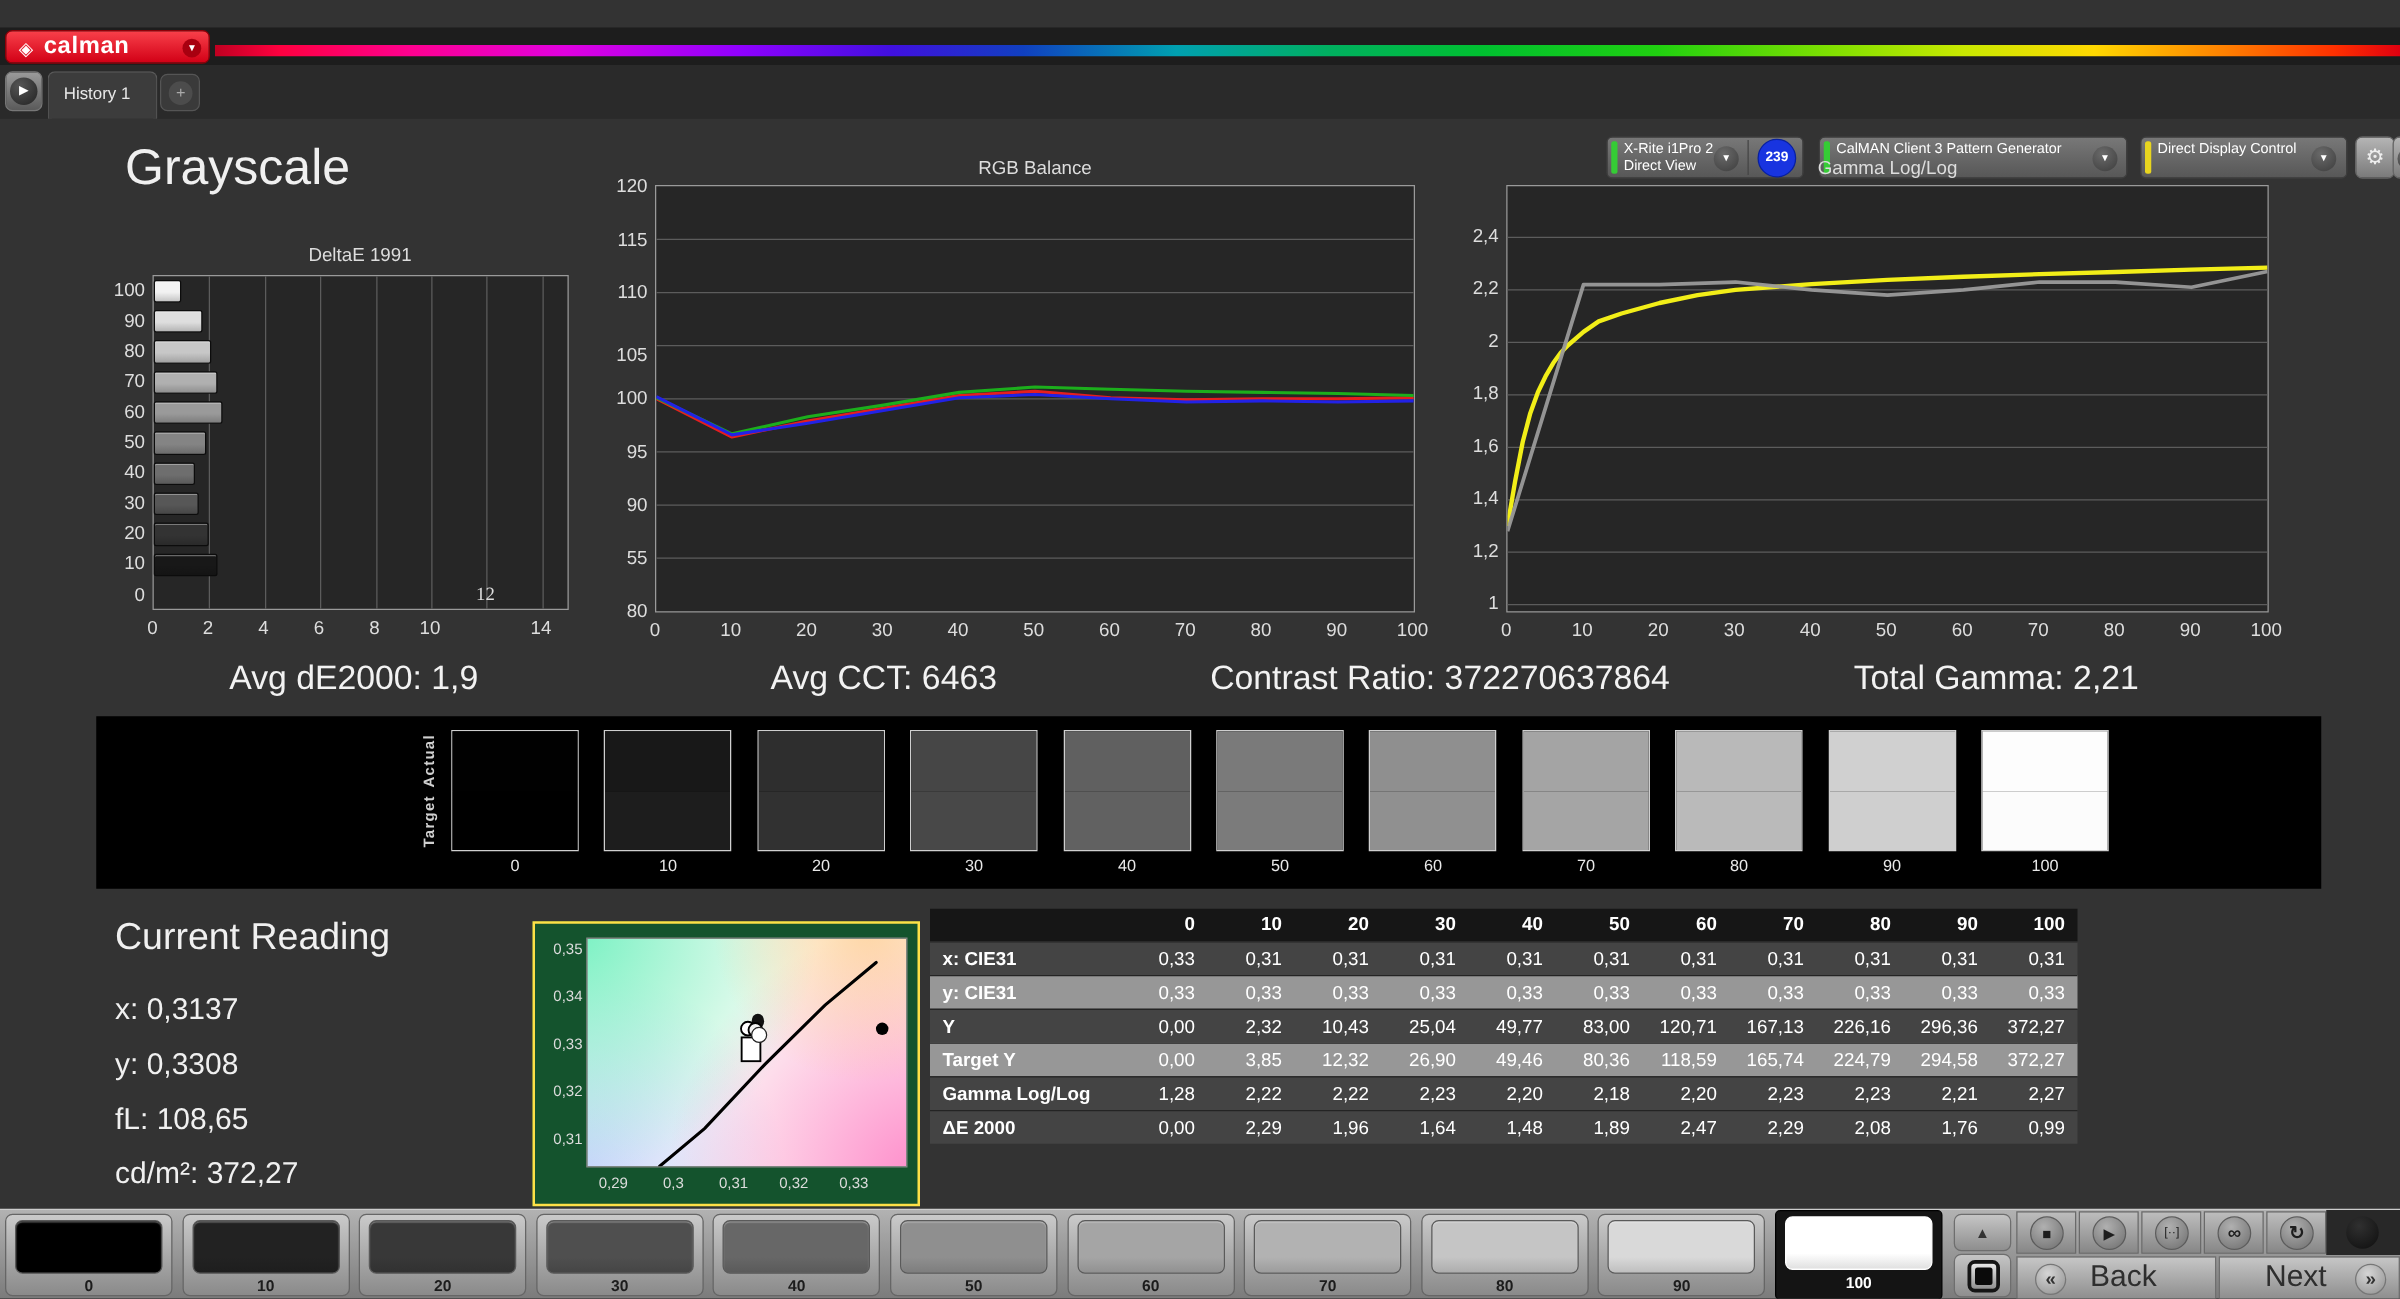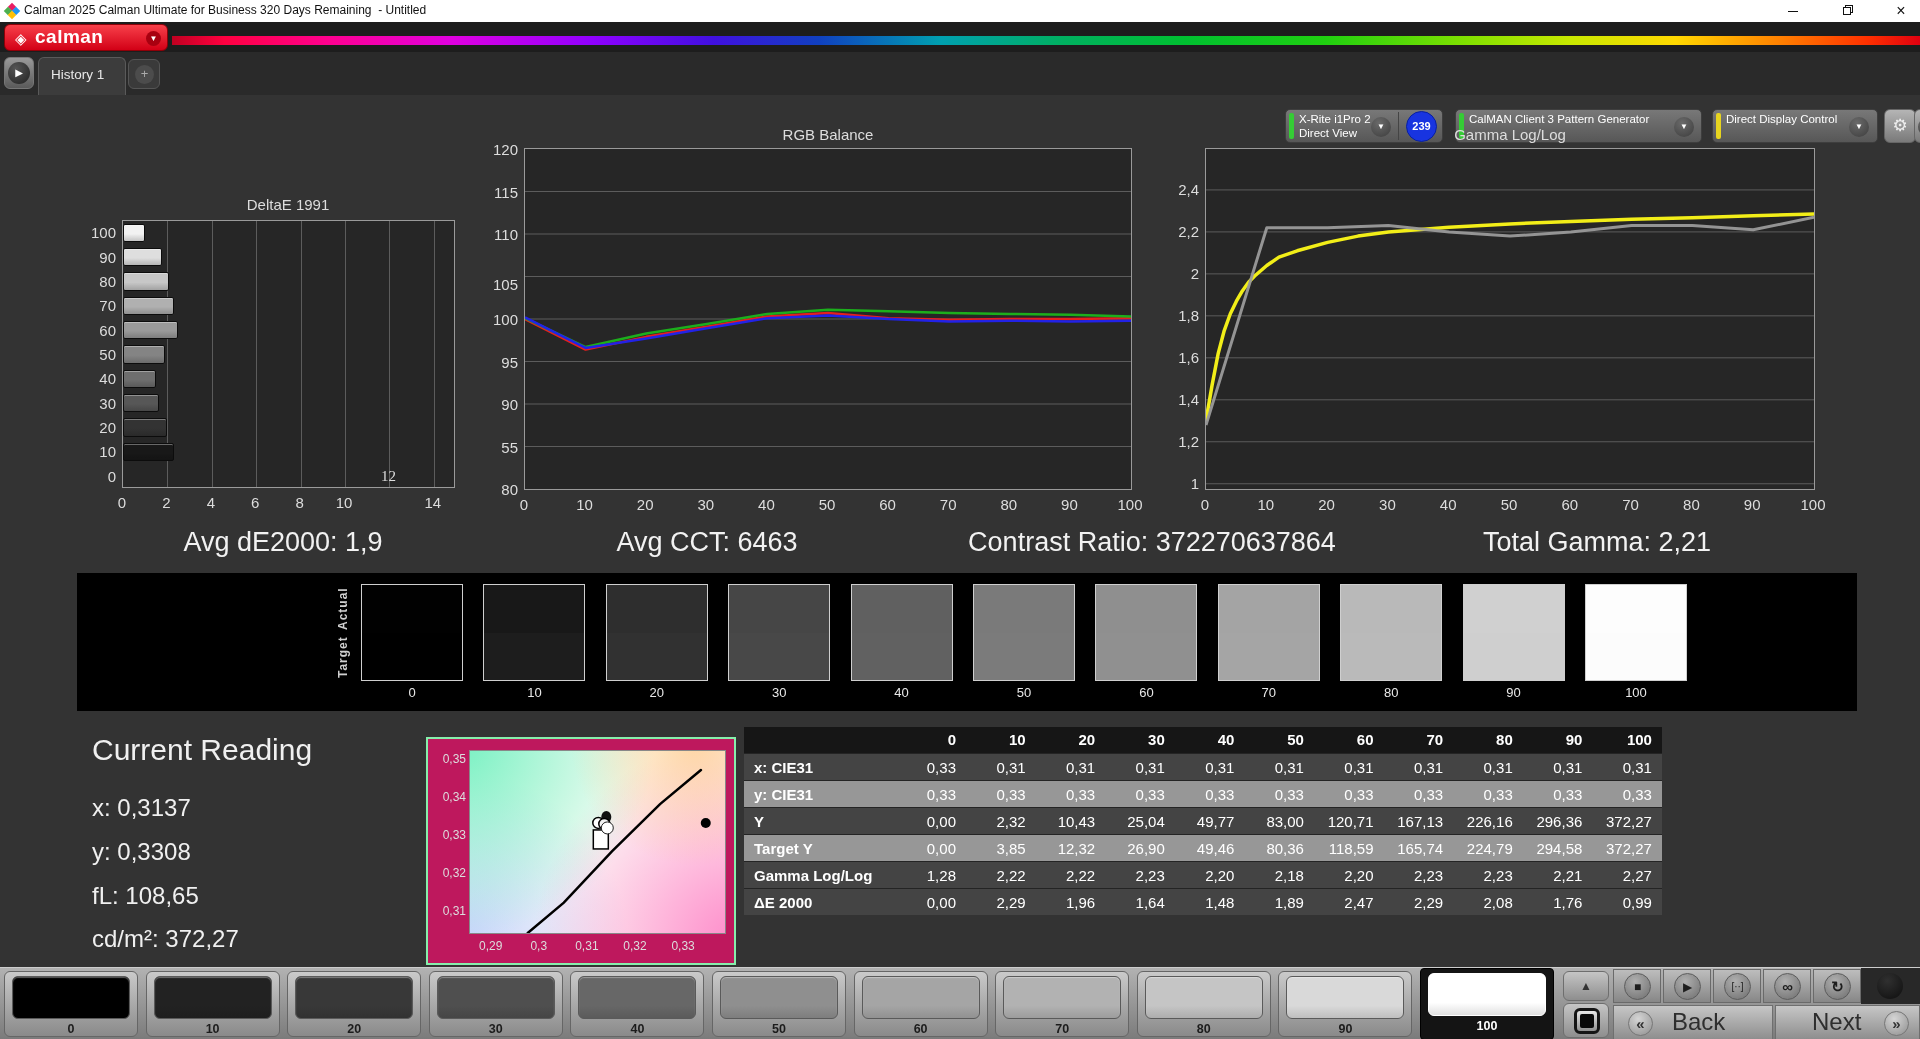--- a/index.html
+++ b/index.html
@@ -62,21 +62,21 @@
   .strip-label { position:absolute; left:-23px; width:20px; text-align:center; writing-mode:vertical-rl; transform:rotate(180deg); font-size:12px; font-weight:bold; color:#d0d0d0; letter-spacing:1px; }
   .swatch { position:absolute; top:11px; width:102px; height:97px; border:1px solid #cfcfcf; }
   .swatch .half { position:absolute; left:0; width:100%; height:50%; }
   .swatch-num { position:absolute; top:112px; width:102px; text-align:center; font-size:13px; color:#e8e8e8; }
 
   
   .cr-title { position:absolute; left:92px; top:733px; font-size:30px; color:#f0f0f0; }
   .cr-line { position:absolute; left:92px; font-size:24px; color:#f0f0f0; }
 
   
-  .cie-box { position:absolute; left:426px; top:737px; width:310px; height:228px; background:#be185d; border:2px solid #86efac; }
+  .cie-box { position:absolute; left:426px; top:737px; width:310px; height:228px; background:#14532d; border:2px solid #fde047; }
   .cie-plot { position:absolute; left:41px; top:11px; width:257px; height:184px; border:1px solid #888;
     background-image:
       radial-gradient(circle at 88% -5%, rgba(255,190,110,0.60), rgba(255,190,110,0) 42%),
       radial-gradient(circle at -5% -5%, rgba(110,240,190,0.95), rgba(110,240,190,0) 60%),
       radial-gradient(circle at 105% 105%, rgba(255,110,190,0.80), rgba(255,110,190,0) 62%),
       radial-gradient(circle at -5% 105%, rgba(150,175,255,0.55), rgba(150,175,255,0) 52%),
       linear-gradient(#fdfdf8,#fdfdf8); }
   .cie-ylab { position:absolute; width:36px; text-align:right; font-size:12px; color:#ddd; transform:translateY(-50%); }
   .cie-xlab { position:absolute; top:200px; font-size:12px; color:#ddd; transform:translateX(-50%); }
 
@@ -108,32 +108,20 @@
   .dark-corner .circ { position:absolute; left:16px; top:5px; width:26px; height:26px; border-radius:50%; background:radial-gradient(circle at 40% 30%,#303030,#0e0e0e); }
   .nav-btn { position:absolute; top:37px; height:35px; background:linear-gradient(#c6c6c6,#8e8e8e); border:1px solid #6f6f6f; color:#2e2e2e; }
   .nav-btn .lbl { position:absolute; top:2px; font-size:24px; }
   .nav-badge { position:absolute; top:5px; width:25px; height:25px; border-radius:50%; background:radial-gradient(circle at 40% 30%,#d5d5d5,#8f8f8f); border:1px solid #777; color:#333; font-weight:bold; font-size:15px; text-align:center; line-height:24px; }
 </style>
 </head>
 <body>
 
 <div id="app">
 
-  <div class="titlebar">
-    <span class="app-icon">
-      <i style="left:4px; top:0; background:#e91e63;"></i>
-      <i style="left:0; top:4px; background:#4caf50;"></i>
-      <i style="left:8px; top:4px; background:#2196f3;"></i>
-      <i style="left:4px; top:8px; background:#ffc107;"></i>
-    </span>
-    <span class="title-text">Calman 2025 Calman Ultimate for Business 320 Days Remaining  - Untitled</span>
-    <span class="win-btn" style="left:1776px;"><span class="min-glyph"></span></span>
-    <span class="win-btn" style="left:1830px;"><span class="restore-glyph"></span></span>
-    <span class="win-btn" style="left:1884px; font-size:16px; line-height:21px;">×</span>
-  </div>
 
   <div class="header">
     <div class="calman-btn">
       <span class="calman-logo">◈</span>
       <span class="calman-text">calman</span>
       <span class="calman-dd">▼</span>
     </div>
     <div class="rainbow"></div>
   </div>
 
@@ -163,20 +151,21 @@
       <span class="colorbar" style="background:#e8d51f;"></span>
       <span class="line1">Direct Display Control</span>
       <span class="ddarrow" style="left:136px;">▼</span>
     </div>
     <div class="gear-btn"><span>⚙</span></div>
     <div class="edge-btn">
         <span class="circ">◀</span>
       </div>
   </div>
 
+  <div class="page-title">Grayscale</div>
 
   <div class="chart-title" style="left:288px; top:196px;">DeltaE 1991</div>
   <div class="plot" id="deltae-plot" style="left:122px; top:220px; width:333px; height:268px;">
       <div class="vgrid" style="left: 44.4px;"></div>
       <div class="vgrid" style="left: 88.8px;"></div>
       <div class="vgrid" style="left: 133.2px;"></div>
       <div class="vgrid" style="left: 177.6px;"></div>
       <div class="vgrid" style="left: 222px;"></div>
       <div class="vgrid" style="left: 266.4px;"></div>
       <div class="vgrid" style="left: 310.8px;"></div>

